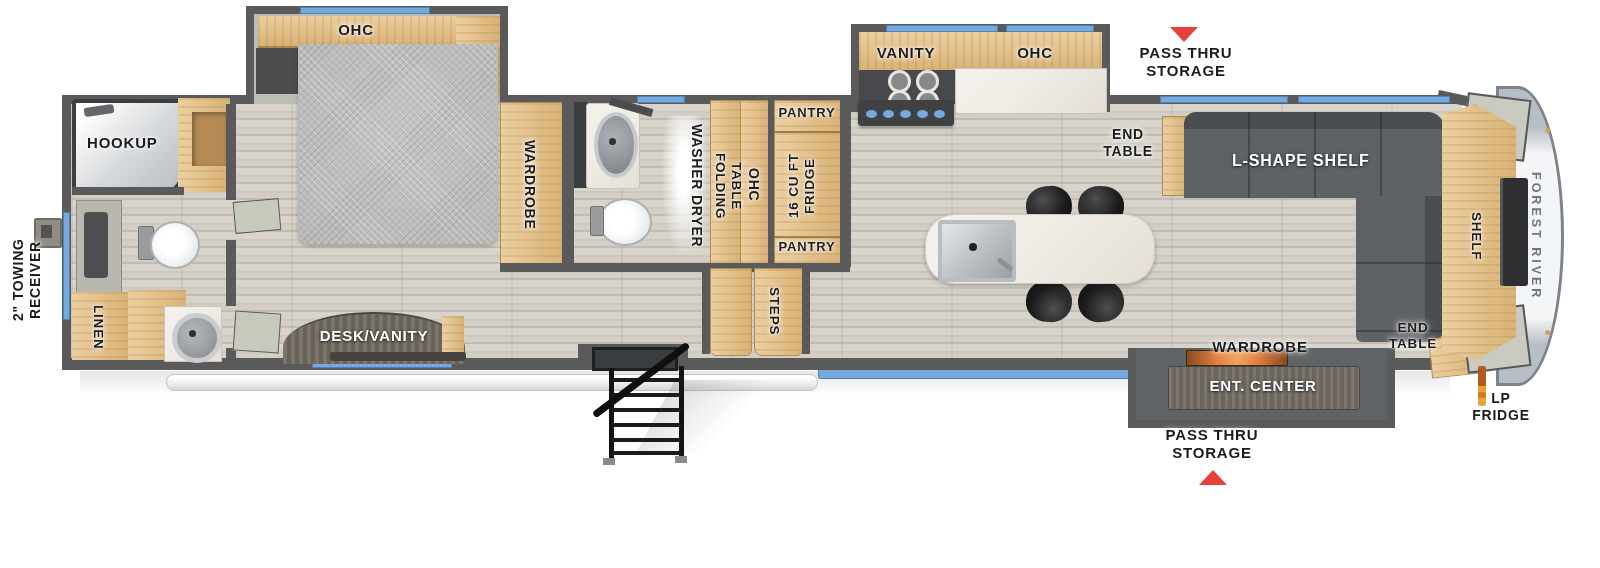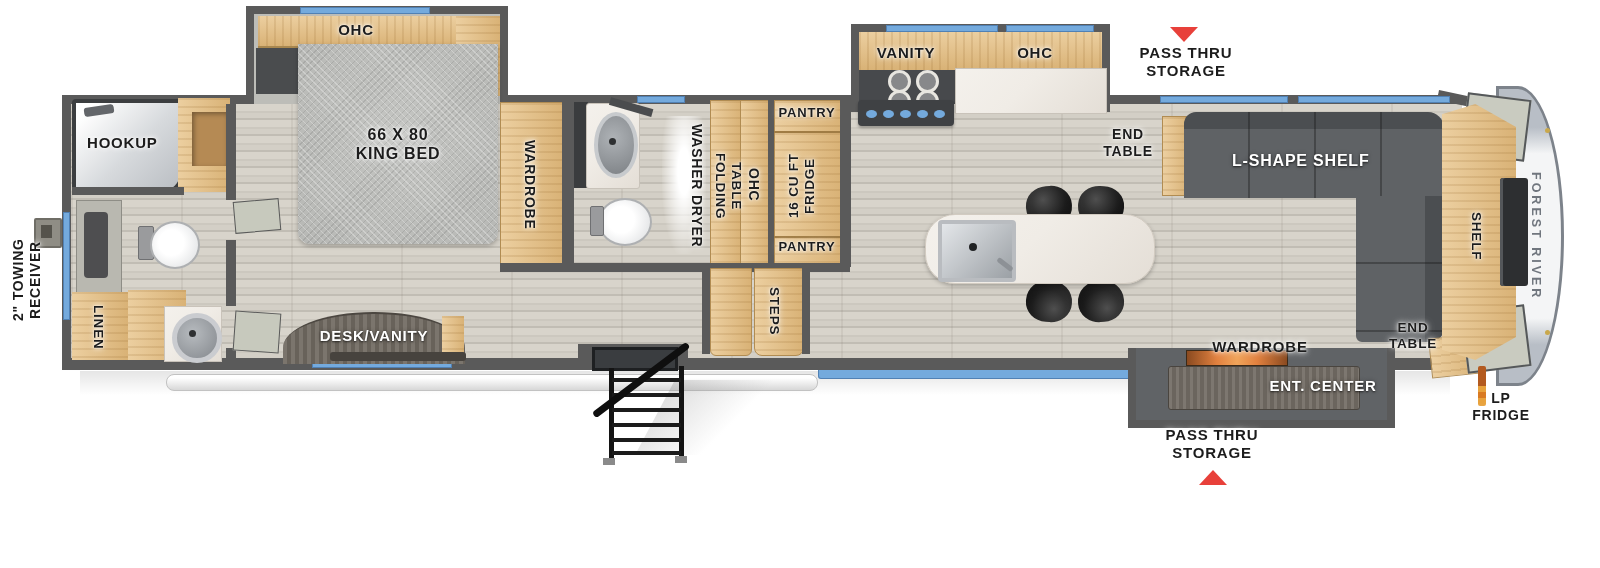--- a/index.html
+++ b/index.html
@@ -209,24 +209,20 @@
   <div class="e" style="left:603px;top:458px;width:12px;height:7px;background:#8a8a8a;"></div>
   <div class="e" style="left:675px;top:456px;width:12px;height:7px;background:#8a8a8a;"></div>
 
   <div class="lab vup" style="left:10px;top:224px;height:112px;font-size:14px;">
     <span class="blk">2" TOWING</span>
     <span class="blk">RECEIVER</span>
   </div>
   <div class="lab" style="left:87px;top:134px;">HOOKUP</div>
   <div class="lab vdown" style="left:90px;top:298px;height:58px;font-size:13.5px;">LINEN</div>
   <div class="lab center" style="left:326px;top:21px;width:60px;">OHC</div>
-  <div class="lab center" style="left:328px;top:126px;width:140px;font-size:16px;">
-    <span class="blk">66 X 80</span>
-    <span class="blk">KING BED</span>
-  </div>
   <div class="lab vdown" style="left:521px;top:118px;height:134px;font-size:14px;">WARDROBE</div>
   <div class="lab white center" style="left:298px;top:327px;width:152px;">DESK/VANITY</div>
   <div class="lab vdown" style="left:688px;top:116px;height:140px;font-size:14px;">WASHER DRYER</div>
   <div class="lab vdown" style="left:712px;top:118px;height:136px;font-size:13.5px;">
     <span class="blk">FOLDING</span>
     <span class="blk">TABLE</span>
   </div>
   <div class="lab vdown" style="left:745px;top:150px;height:70px;font-size:14px;">OHC</div>
   <div class="lab center" style="left:775px;top:105px;width:64px;font-size:13px;">PANTRY</div>
   <div class="lab vup" style="left:786px;top:138px;height:96px;font-size:13.5px;">
@@ -246,21 +242,21 @@
     <span class="blk">PASS THRU</span>
     <span class="blk">STORAGE</span>
   </div>
   <div class="lab vdown" style="left:1468px;top:204px;height:64px;font-size:13.5px;">SHELF</div>
   <div class="lab vdown" style="left:1528px;top:148px;height:176px;font-size:12.5px;letter-spacing:3px;color:#70767e;text-shadow:none;">FOREST RIVER</div>
   <div class="lab center" style="left:1382px;top:320px;width:62px;font-size:13.5px;">
     <span class="blk">END</span>
     <span class="blk">TABLE</span>
   </div>
   <div class="lab center" style="left:1208px;top:338px;width:104px;">WARDROBE</div>
-  <div class="lab white center" style="left:1256px;top:377px;width:134px;">ENT. CENTER</div>
+  <div class="lab white center" style="left:1196px;top:377px;width:134px;">ENT. CENTER</div>
   <div class="lab center" style="left:1150px;top:426px;width:124px;">
     <span class="blk">PASS THRU</span>
     <span class="blk">STORAGE</span>
   </div>
   <div class="lab center" style="left:1448px;top:390px;width:106px;font-size:14px;">
     <span class="blk">LP</span>
     <span class="blk">FRIDGE</span>
   </div>
 
 </div>

